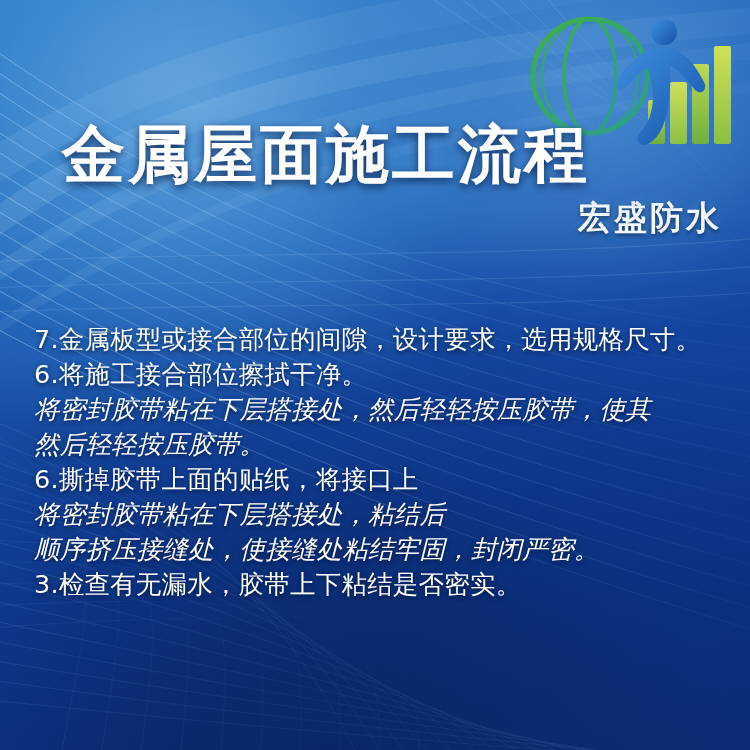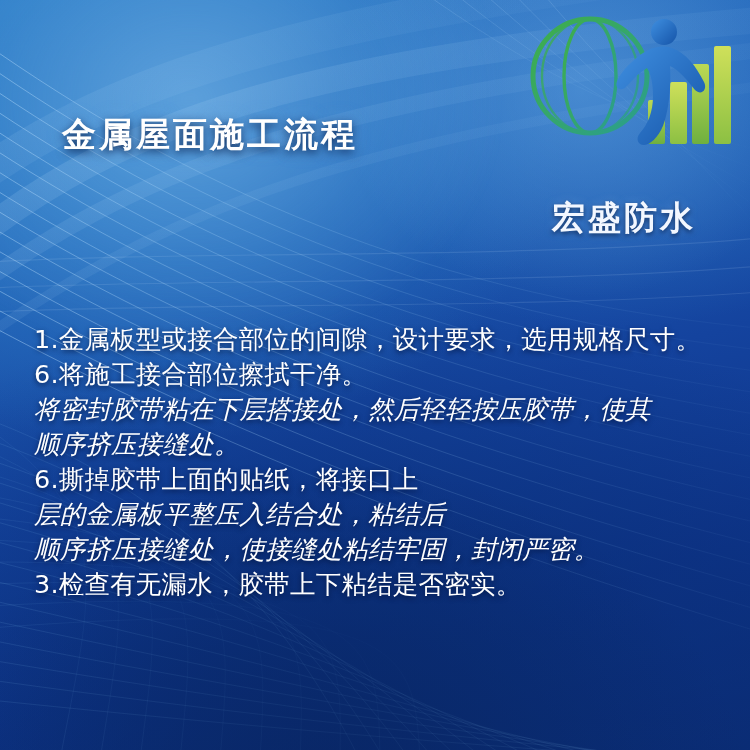--- a/index.html
+++ b/index.html
@@ -58,39 +58,39 @@
     width: 222px;
     height: 160px;
   }
   #logo svg { display: block; }
 
   #brand-name {
     position: absolute;
     left: 552px;
     top: 196px;
     width: 196px;
-    text-align: left;
+    text-align: center;
     color: #f2f7ff;
     font-family: "DejaVu Sans", sans-serif;
     font-weight: bold;
     font-size: 33px;
     letter-spacing: 3px;
     text-shadow: 0 2px 5px rgba(0,20,60,0.75), 0 0 10px rgba(140,200,255,0.35);
     white-space: nowrap;
   }
 
   
   #title {
     position: absolute;
     left: 62px;
     top: 112px;
     color: #ffffff;
     font-family: "DejaVu Sans", sans-serif;
     font-weight: bold;
-    font-size: 34px;
+    font-size: 63px;
     letter-spacing: 3px;
     text-shadow: 0 3px 8px rgba(2,20,62,0.8), 0 0 18px rgba(90,160,230,0.45);
     white-space: nowrap;
   }
 
   
   #steps {
     position: absolute;
     left: 34px;
     top: 322px;
@@ -257,23 +257,23 @@
                  C101,85 93,80 98,71 C102,64 106,59 112,54 Z" fill="url(#personGrad)"></path>
       </g>
     </svg>
   </div>
 
   <div id="brand-name">宏盛防水</div>
 
   <div id="title">金属屋面施工流程</div>
 
   <div id="steps">
-    <div class="line">1.金属板型或接合部位的间隙，设计要求，选用规格尺寸。</div>
+    <div class="line">7.金属板型或接合部位的间隙，设计要求，选用规格尺寸。</div>
     <div class="line">6.将施工接合部位擦拭干净。</div>
     <div class="line indent">将密封胶带粘在下层搭接处，然后轻轻按压胶带，使其</div>
-    <div class="line indent">顺序挤压接缝处。</div>
+    <div class="line indent">然后轻轻按压胶带。</div>
     <div class="line">6.撕掉胶带上面的贴纸，将接口上</div>
-    <div class="line indent">层的金属板平整压入结合处，粘结后</div>
+    <div class="line indent">将密封胶带粘在下层搭接处，粘结后</div>
     <div class="line indent">顺序挤压接缝处，使接缝处粘结牢固，封闭严密。</div>
     <div class="line">3.检查有无漏水，胶带上下粘结是否密实。</div>
   </div>
 
 </div>
 
 </body></html>

